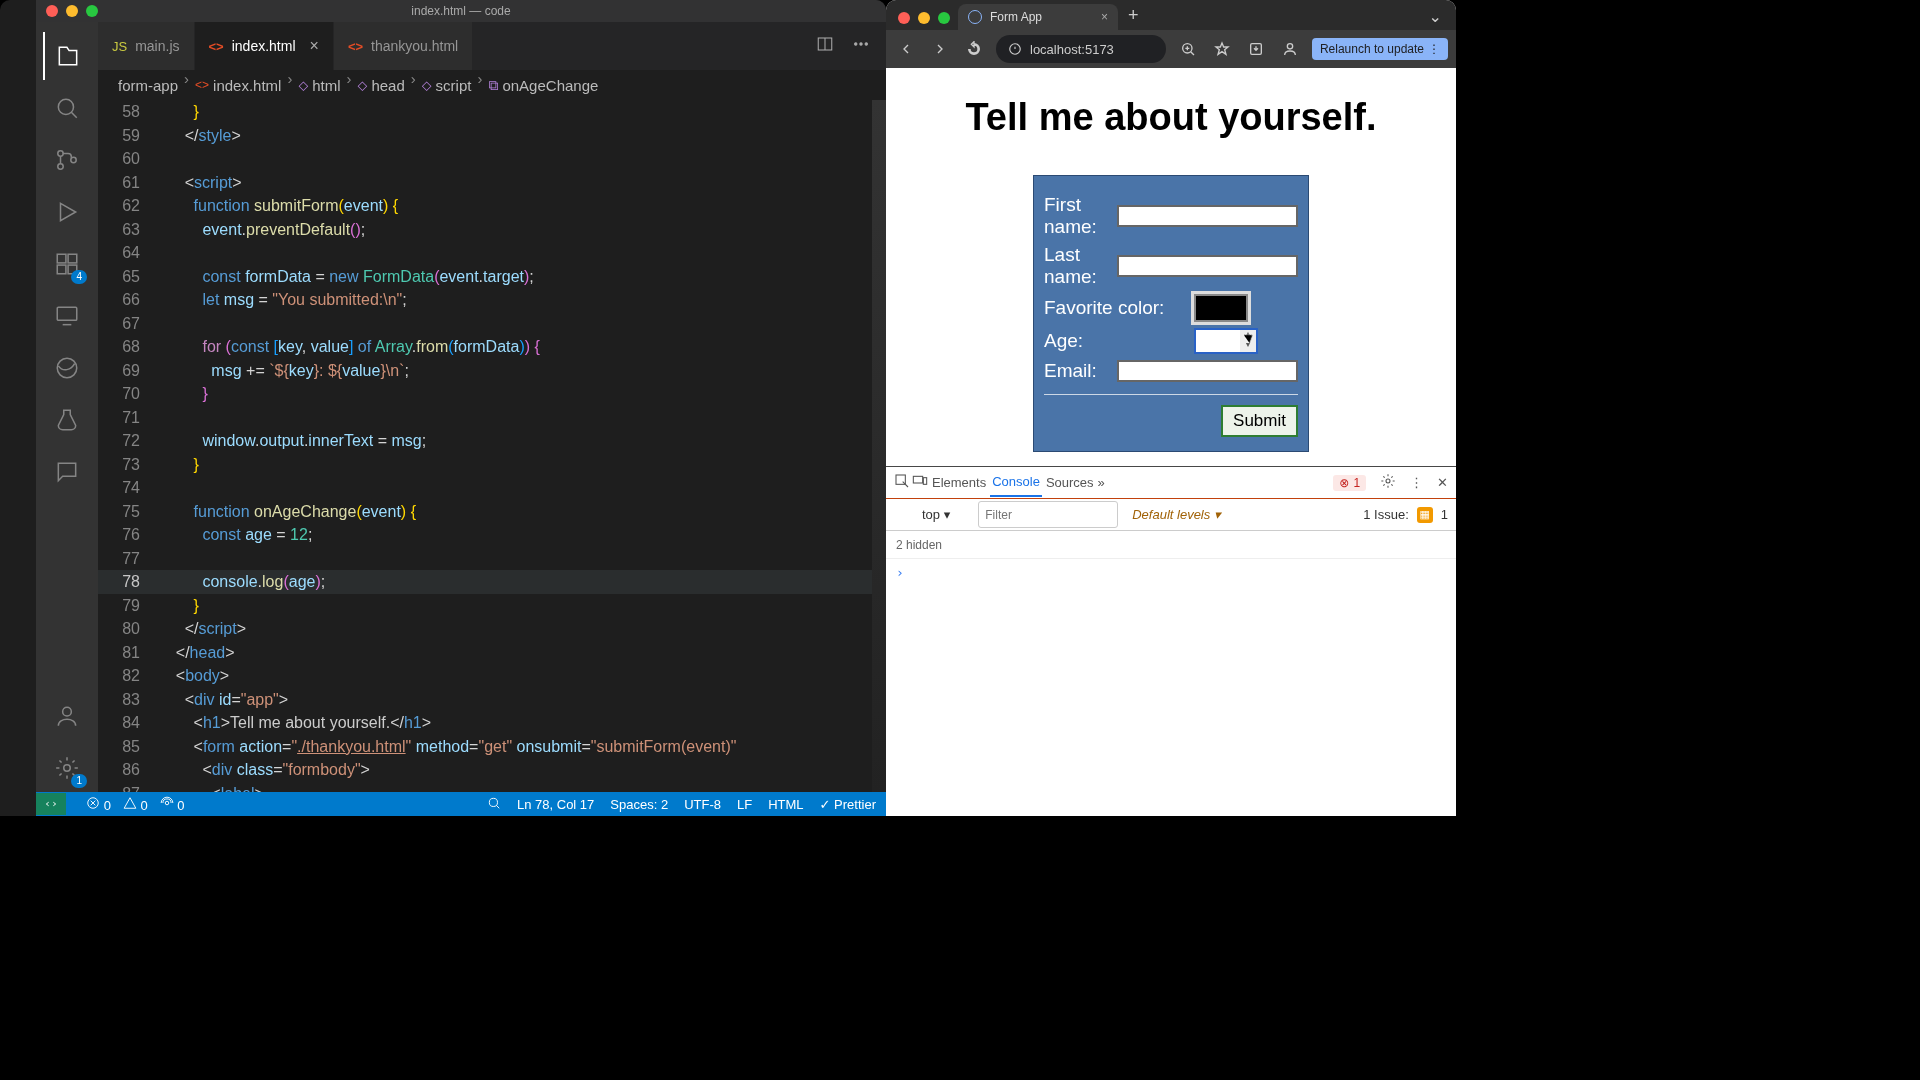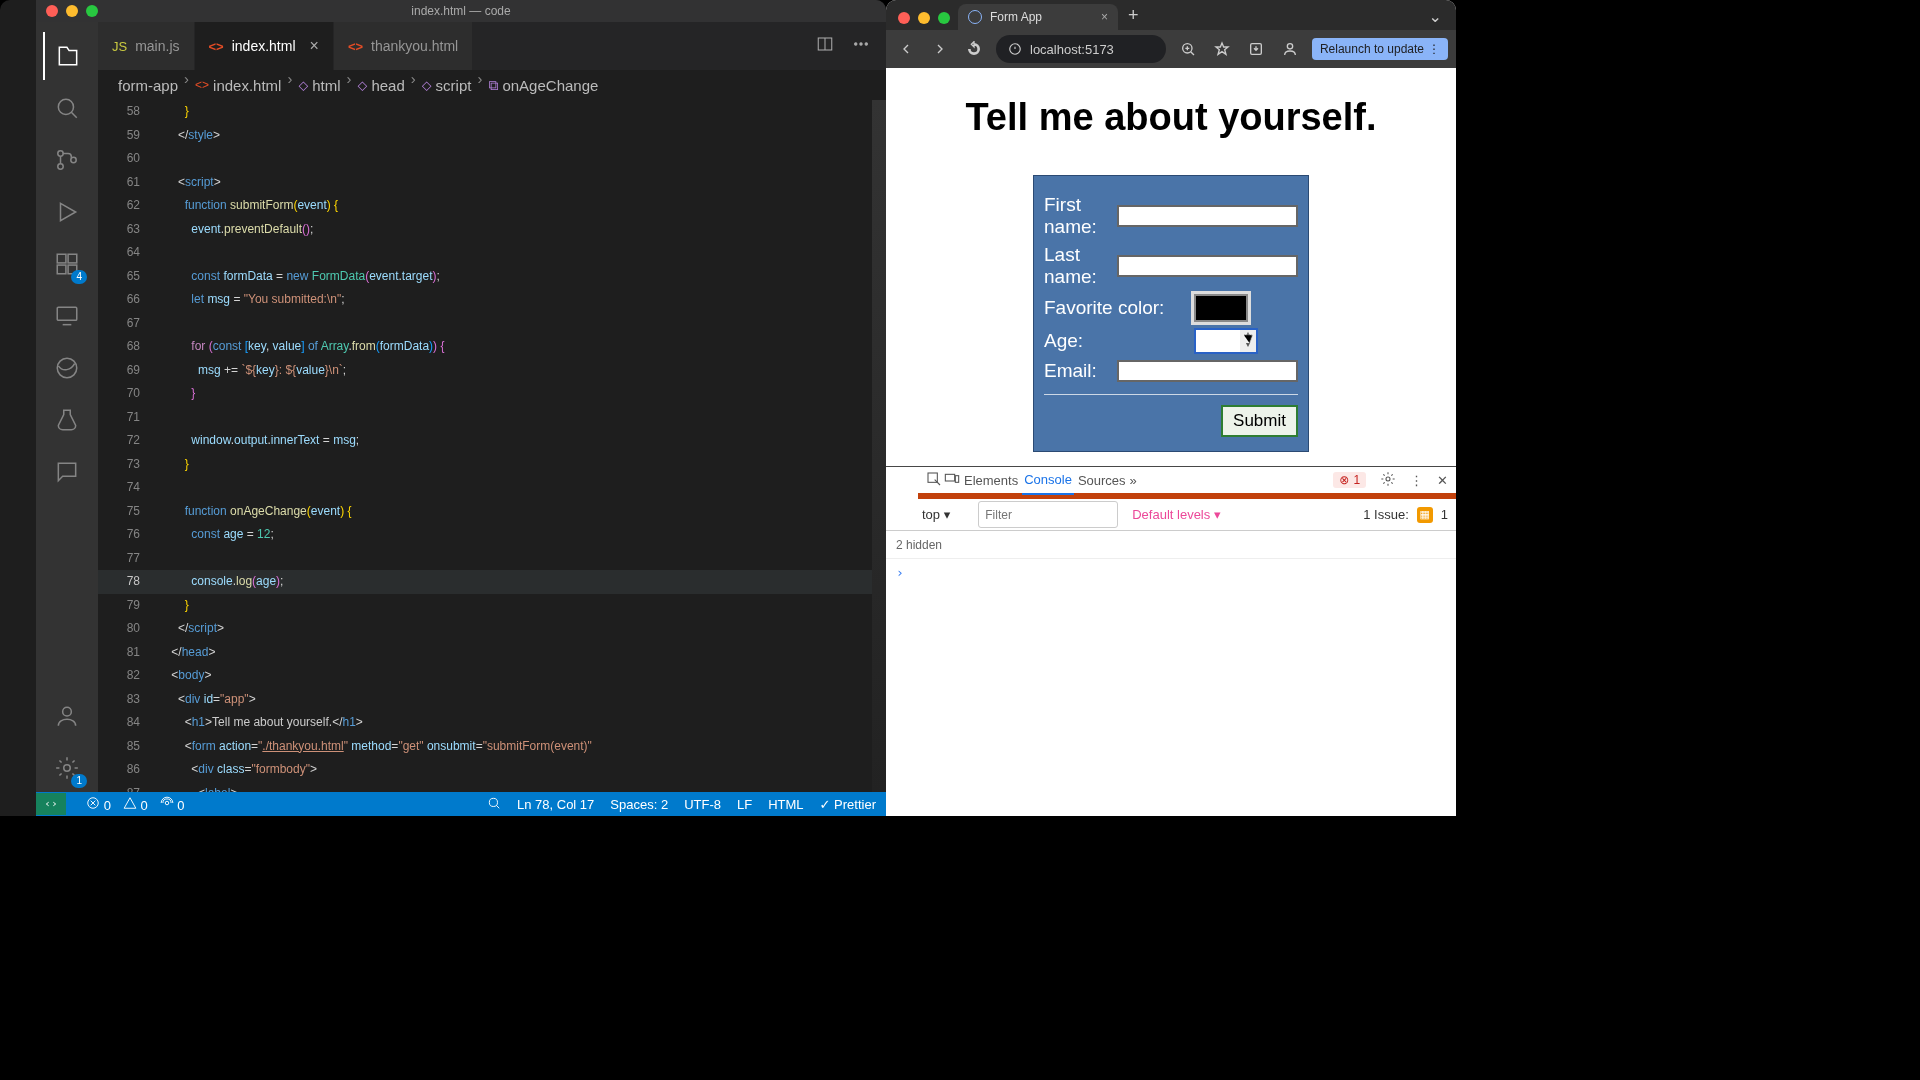--- a/index.html
+++ b/index.html
@@ -48,21 +48,21 @@
   .tab .ficon{color:#e44d26;font-weight:bold;font-size:13px;}
   .tab .jicon{color:#cbcb41;font-weight:normal;font-size:13px;}
   .tab .close{color:#aaa;font-size:16px;margin-left:6px;}
   .tabs-right{margin-left:auto;display:flex;align-items:center;gap:18px;padding-right:16px;color:#aaa;}
   .tabs-right svg{width:18px;height:18px;stroke:currentColor;fill:none;stroke-width:1.4;}
   .breadcrumbs{height:30px;background:var(--bg-dark);display:flex;padding-left:20px;gap:6px;color:#bbb;font-size:15px;}
   .breadcrumbs .chev{color:#888;}
   .bc-ico{display:inline-flex;align-items:center;gap:4px;}
   .bc-ico .hi{color:#e44d26;font-size:12px;}
   .bc-ico .si{color:#b180d7;font-size:14px;}
-  .code{flex:1;overflow:hidden;background:var(--bg-dark);font-family:Menlo,Consolas,monospace;font-size:12px;line-height:23.5px;position:relative;}
+  .code{flex:1;overflow:hidden;background:var(--bg-dark);font-family:Menlo,Consolas,monospace;font-size:16px;line-height:23.5px;position:relative;}
   .lines{position:relative;}
   .line{display:flex;white-space:pre;}
   .ln{width:60px;text-align:right;padding-right:18px;color:var(--text-line);user-select:none;}
   .ln.cur{color:#c6c6c6;}
   .code-text{color:var(--text);}
   .k{color:var(--blue);} .fn{color:var(--yellow);} .v{color:var(--lightblue);}
   .s{color:var(--orange);} .p{color:var(--purple);} .t{color:var(--teal);}
   .tag{color:var(--blue);} .attr{color:var(--lightblue);} .pun{color:#d4d4d4;}
   .br1{color:#ffd700;} .br2{color:#da70d6;} .br3{color:#179fff;}
   .line.hl{background:#2a2d2e;}
@@ -101,31 +101,31 @@
   .spin{width:16px;height:100%;background:#eee;display:flex;flex-direction:column;}
   .spin div{flex:1;font-size:7px;text-align:center;line-height:8px;color:#555;}
   .cursor-arrow{position:relative;}
   .cursor-arrow::after{content:"";position:absolute;left:50px;top:2px;width:0;height:0;border-left:7px solid #000;border-top:5px solid transparent;border-bottom:5px solid transparent;transform:rotate(-35deg);filter:drop-shadow(0 0 1px #fff);}
   .form-card hr{border:none;border-top:1px solid #cdd8e6;margin:12px 0 10px;}
   .submit{float:right;background:#edf3ea;border:2px solid #2e7d32;color:#000;font-size:17px;padding:4px 10px;}
   .clearfix::after{content:"";display:block;clear:both;}
 
   
   .devtools{height:350px;border-top:1px solid #474747;background:#fff;display:flex;flex-direction:column;font-size:13px;color:#333;}
-  .dt-tabs{height:32px;display:flex;align-items:center;border-bottom:6px solid #c2410c;padding:0 8px;gap:2px;margin-left:32px;}
+  .dt-tabs{height:32px;display:flex;align-items:center;border-bottom:1px solid #c2410c;padding:0 8px;gap:2px;}
   .dt-tabs .dicon{color:#555;}
   .dt-tabs svg{width:16px;height:16px;stroke:currentColor;fill:none;stroke-width:1.6;}
   .dt-tabs .dtab{color:#555;padding:6px 2px;}
   .dt-tabs .dtab.active{color:#1a73e8;border-bottom:2px solid #1a73e8;}
   .dt-tabs .more{color:#555;}
   .dt-tabs .right{margin-left:auto;display:flex;align-items:center;gap:14px;}
   .pill{display:flex;align-items:center;gap:4px;background:#eee;border-radius:3px;padding:1px 6px;font-size:12px;}
   .dt-toolbar{height:32px;display:flex;align-items:center;border-bottom:1px solid #ccc;padding:0 8px;gap:14px;}
   .dt-toolbar input{border:1px solid #ccc;border-radius:3px;height:27px;padding:0 6px;width:140px;font-size:12px;}
-  .dt-toolbar .lvls{color:#ec4899;}
+  .dt-toolbar .lvls{color:#a16207;font-style:italic;}
   .dt-toolbar .issue{margin-left:auto;display:flex;align-items:center;gap:8px;}
   .dt-sub{height:28px;display:flex;align-items:center;border-bottom:1px solid #eee;padding:0 10px;gap:10px;color:#666;font-size:12px;}
   .dt-console{flex:1;padding:6px 10px;color:#888;}
   .prompt{color:#367cf1;font-family:Menlo,monospace;}
   .sqbadge{background:#f29900;color:#fff;border-radius:3px;width:16px;height:16px;display:inline-flex;align-items:center;justify-content:center;font-size:11px;}
 </style>
 </head>
 <body>
 
 <div class="screen">

